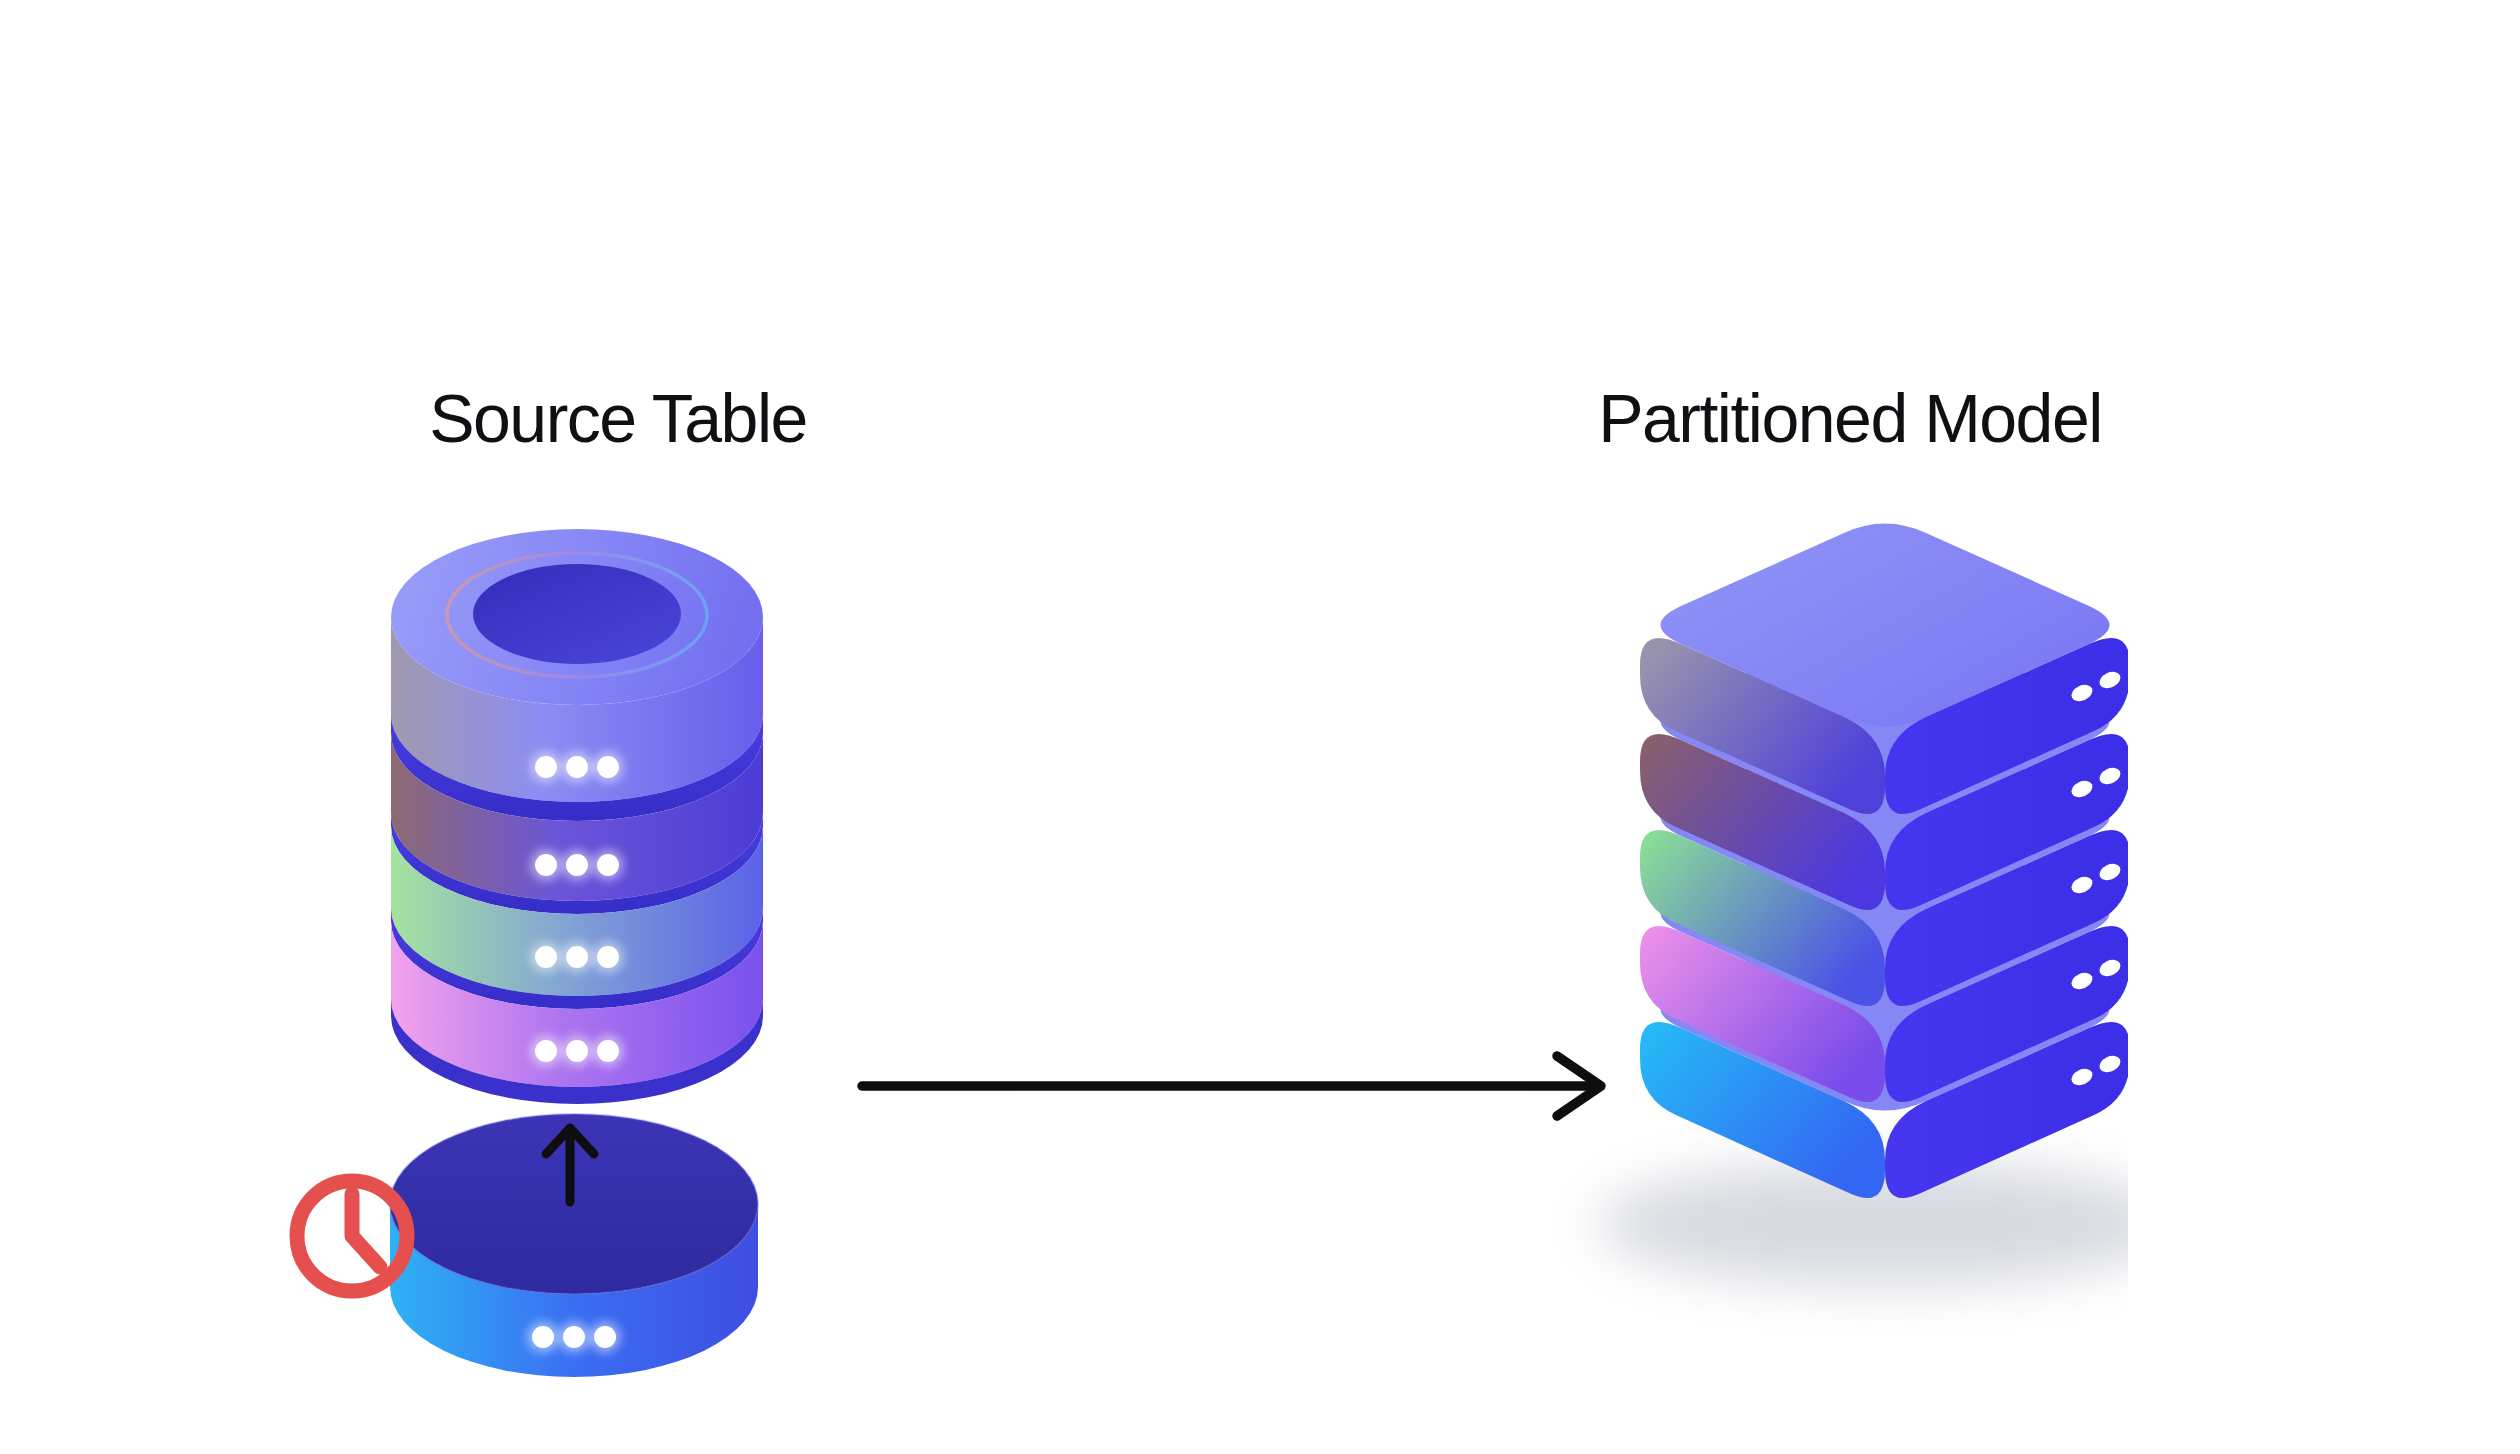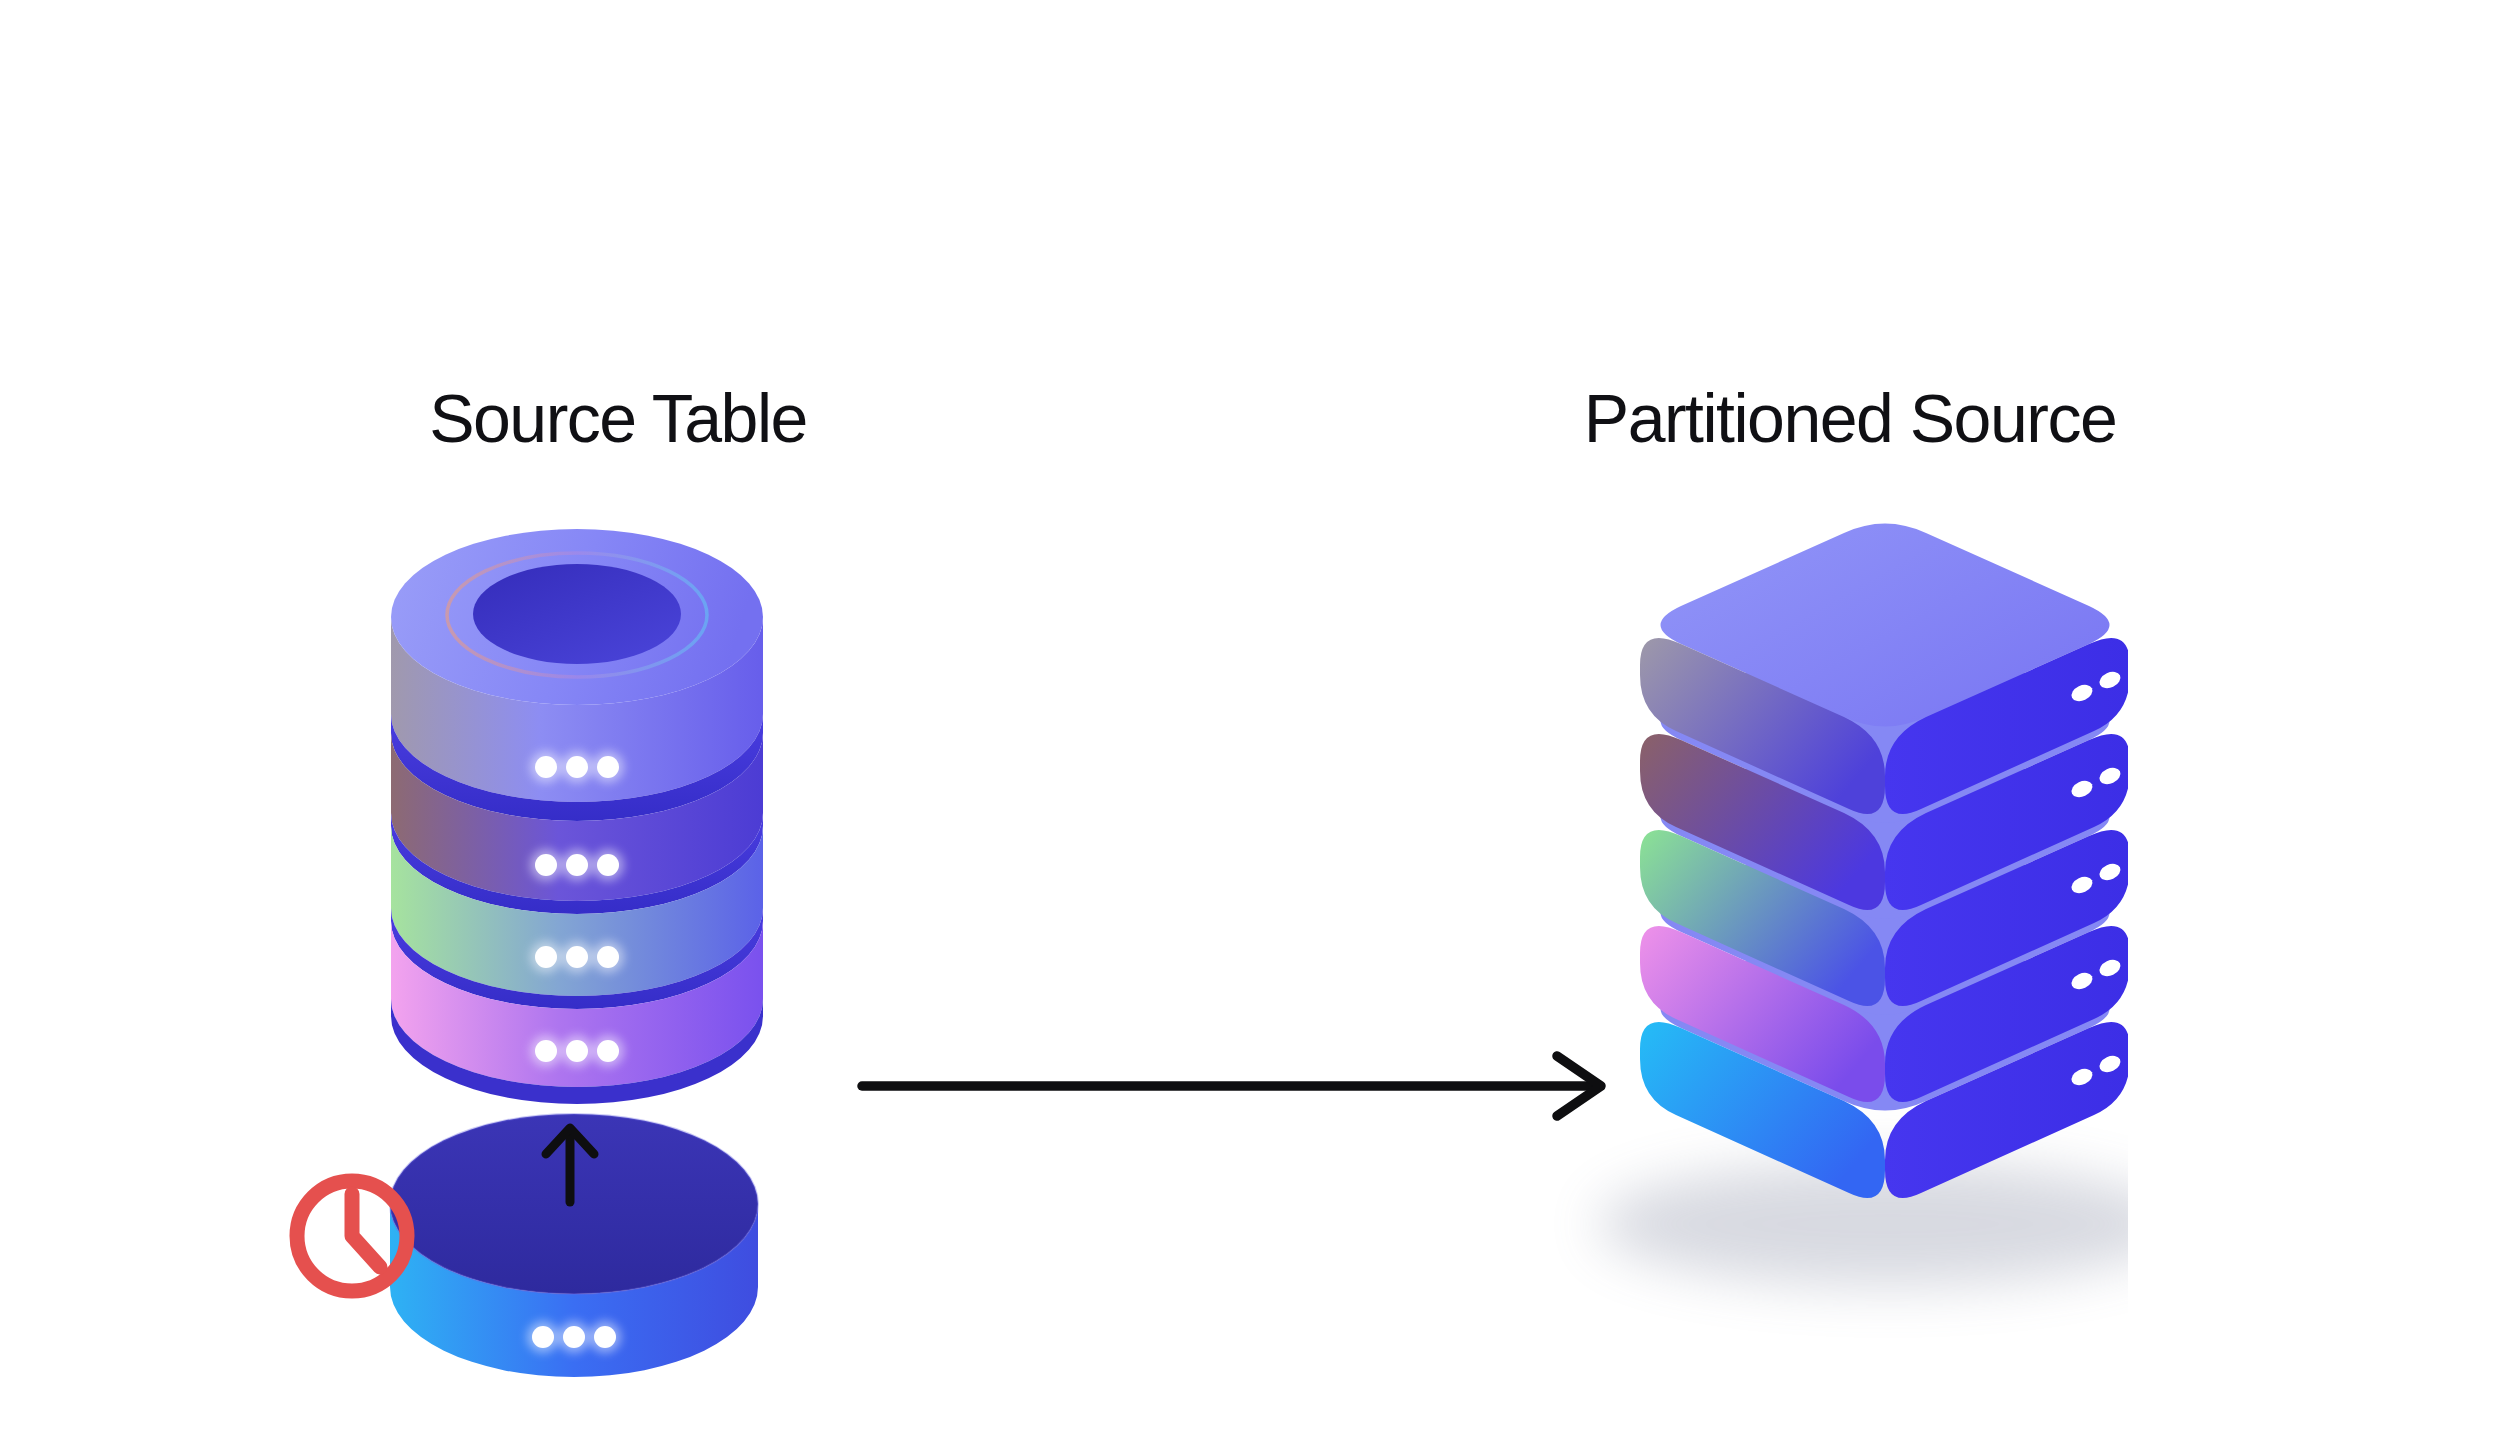--- a/index.html
+++ b/index.html
@@ -25,21 +25,21 @@
   .label-source{left:618px;}
   .label-model{left:1850px;}
   .art{position:absolute;inset:0;width:2520px;height:1454px;display:block;}
 </style>
 </head>
 <body>
 
 <div class="stage">
 
   <div class="diagram-label label-source">Source Table</div>
-  <div class="diagram-label label-model">Partitioned Source</div>
+  <div class="diagram-label label-model">Partitioned Model</div>
 
   <svg class="art" viewBox="0 0 2520 1454" xmlns="http://www.w3.org/2000/svg">
     <defs>
       <filter id="fGlow" x="-80%" y="-80%" width="260%" height="260%">
           <feGaussianBlur stdDeviation="5"></feGaussianBlur>
         </filter>
       <filter id="fShadow" x="-60%" y="-60%" width="220%" height="220%">
           <feGaussianBlur stdDeviation="26"></feGaussianBlur>
         </filter>
 

